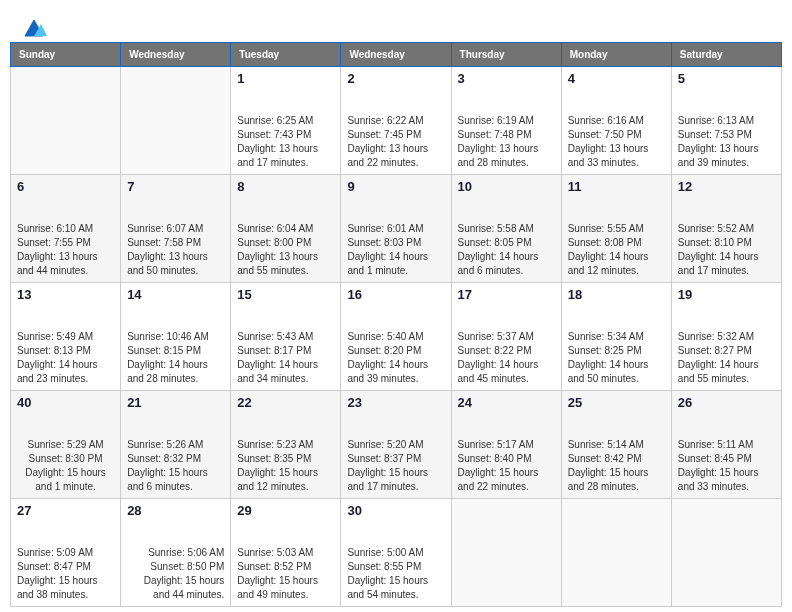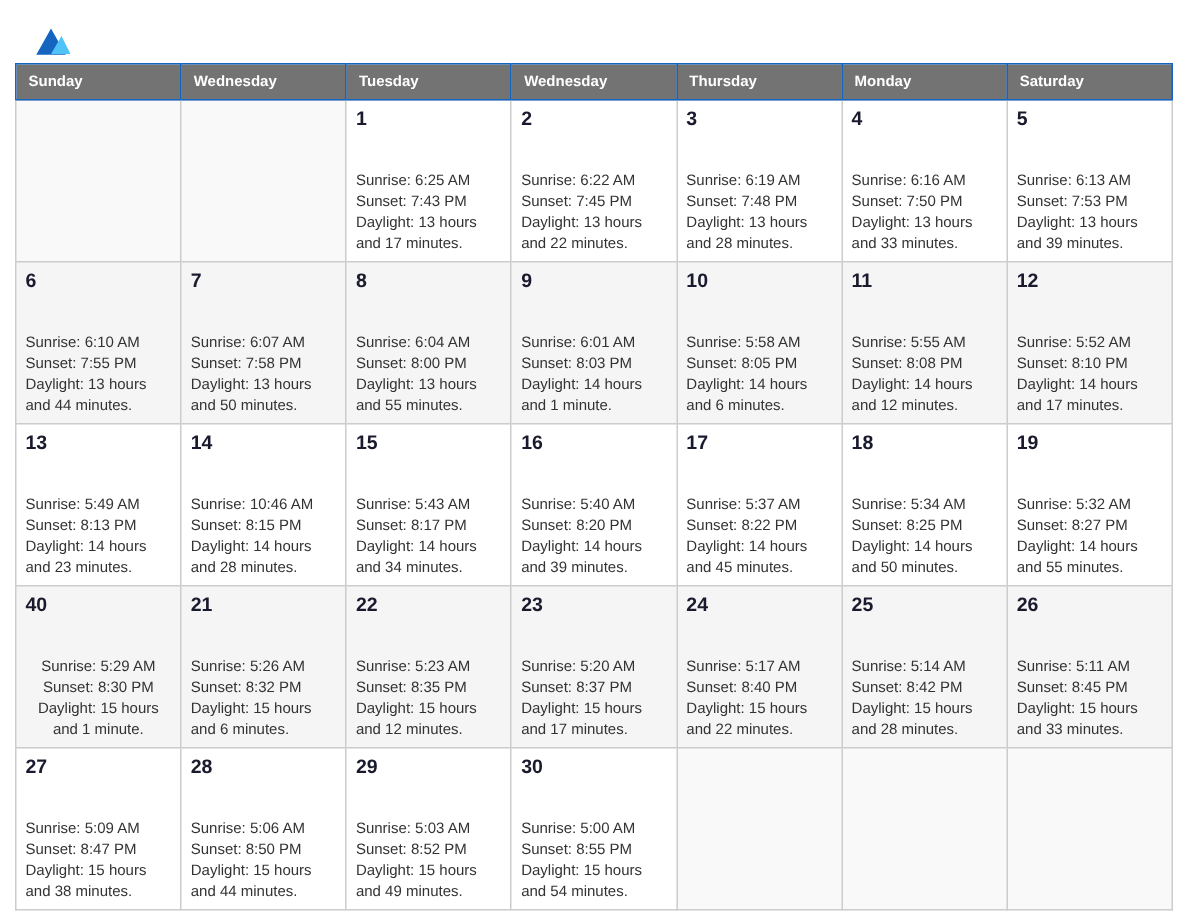--- a/index.html
+++ b/index.html
@@ -293,21 +293,21 @@
       </tr>
       <tr>
         <td>
           <span class="day-number">27</span>
           <div class="day-info" style="white-space: pre-line;">Sunrise: 5:09 AM
 Sunset: 8:47 PM
 Daylight: 15 hours and 38 minutes.</div>
         </td>
         <td>
           <span class="day-number">28</span>
-          <div class="day-info" style="white-space: pre-line;">Sunrise: 5:06 AM
+          <div class="day-info" style="white-space: pre-line; text-align: right;">Sunrise: 5:06 AM
 Sunset: 8:50 PM
 Daylight: 15 hours and 44 minutes.</div>
         </td>
         <td>
           <span class="day-number">29</span>
           <div class="day-info" style="white-space: pre-line;">Sunrise: 5:03 AM
 Sunset: 8:52 PM
 Daylight: 15 hours and 49 minutes.</div>
         </td>
         <td>

